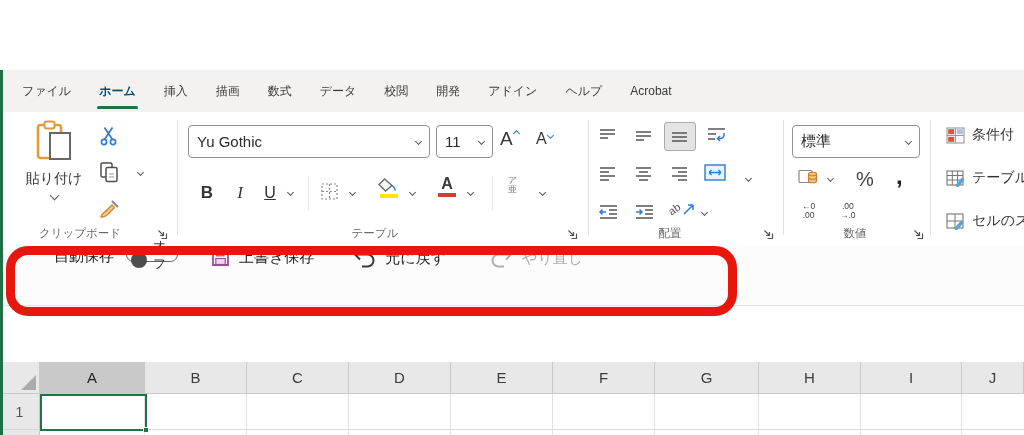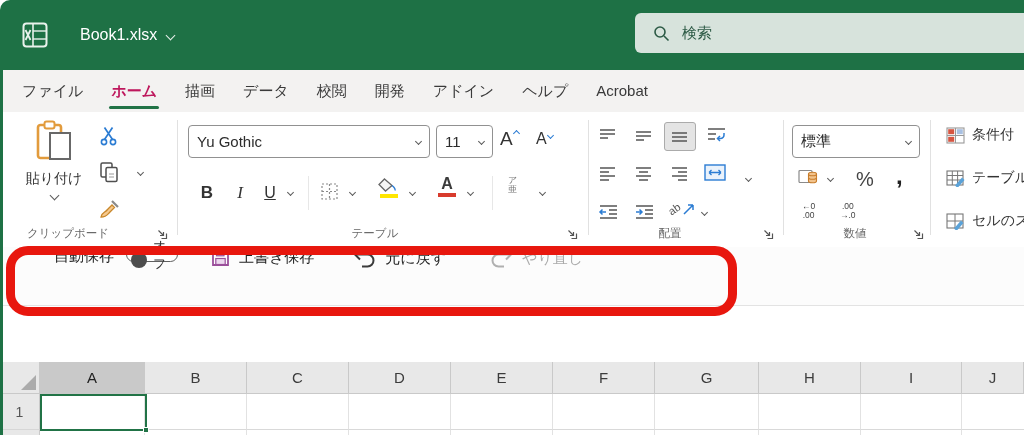--- a/index.html
+++ b/index.html
@@ -13,23 +13,23 @@
   #doctitle{position:absolute;left:80px;top:0;height:70px;display:flex;align-items:center;gap:10px;color:#fff;font-size:16px;cursor:pointer}
   #searchbox{position:absolute;left:635px;top:13px;width:400px;height:40px;background:#d7e3dc;border-radius:6px;display:flex;align-items:center;gap:12px;padding-left:18px;color:#2c5a45;font-size:15px}
 
   
   .chev{width:7px;height:7px;border-right:1.6px solid #5a5a5a;border-bottom:1.6px solid #5a5a5a;transform:rotate(45deg);display:inline-block}
   .chev.white{border-color:#e8f0eb}
   .chev.sm{width:5px;height:5px}
   .chev.gray{border-color:#b5b5b5}
 
   
-  #tabrow{position:absolute;left:0;top:70px;width:1024px;height:42px;background:#f3f2f1;display:flex;align-items:center;padding-left:8px;font-size:15px;color:#3a3a3a}
+  #tabrow{position:absolute;left:0;top:70px;width:1024px;height:42px;background:#f3f2f1;display:flex;align-items:center;padding-left:8px;font-size:12px;color:#3a3a3a}
   .tab{position:relative;height:42px;line-height:42px;padding:0 14px;white-space:nowrap;cursor:pointer}
-  .tab.active{font-weight:bold;color:#be185d}
+  .tab.active{font-weight:bold;color:#0c4a6e}
   .tab.active::after{content:"";position:absolute;left:12px;right:12px;bottom:3px;height:3px;background:#217346;border-radius:2px}
 
   
   #ribbon{position:absolute;left:0;top:112px;width:1024px;height:135px;background:#fff;overflow:hidden}
   .vdiv{position:absolute;top:8px;height:115px;width:1px;background:#e1e1e1}
   .glabel{position:absolute;top:114px;font-size:11.5px;color:#666;text-align:center;white-space:nowrap}
   .launcher{position:absolute;top:116px;cursor:pointer}
   .combo{position:absolute;height:33px;background:#fff;border:1px solid #919191;border-radius:4px;display:flex;align-items:center;font-size:15px;color:#2c2c2c;padding:0 8px;justify-content:space-between;cursor:pointer}
   .ribtn{position:absolute;display:flex;align-items:center;justify-content:center;cursor:pointer}
   .bld{font-weight:bold;font-size:17px;color:#333}
@@ -81,45 +81,27 @@
 
   #leftedge{position:absolute;left:0;top:70px;width:3px;height:365px;background:#1e7145;z-index:30}
 
   svg{display:block}
 </style>
 </head>
 <body>
 
 <div id="app">
 
-  <div id="titlebar">
-    <svg id="logo" width="26" height="26" viewBox="0 0 26 26">
-      <rect x="1.5" y="1.5" width="23" height="23" rx="3" fill="none" stroke="#e9f2ec" stroke-width="2"></rect>
-      <line x1="11" y1="1.5" x2="11" y2="24.5" stroke="#e9f2ec" stroke-width="1.6"></line>
-      <line x1="11" y1="9" x2="24.5" y2="9" stroke="#e9f2ec" stroke-width="1.4"></line>
-      <line x1="11" y1="17" x2="24.5" y2="17" stroke="#e9f2ec" stroke-width="1.4"></line>
-      <path d="M3.5 8 L8.5 18 M8.5 8 L3.5 18" stroke="#e9f2ec" stroke-width="1.8"></path>
-    </svg>
-    <div id="doctitle">
-      <span>Book1.xlsx</span>
-      <i class="chev white"></i>
-    </div>
-    <div id="searchbox">
-      <svg width="17" height="17" viewBox="0 0 17 17">
-        <circle cx="7" cy="7" r="5" fill="none" stroke="#2c5a45" stroke-width="1.6"></circle>
-        <line x1="11" y1="11" x2="15.5" y2="15.5" stroke="#2c5a45" stroke-width="1.6"></line>
-      </svg>
-      <span>検索</span>
-    </div>
-  </div>
 
   <nav id="tabrow">
     <span class="tab">ファイル</span>
     <span class="tab active">ホーム</span>
+    <span class="tab">挿入</span>
     <span class="tab">描画</span>
+    <span class="tab">数式</span>
     <span class="tab">データ</span>
     <span class="tab">校閲</span>
     <span class="tab">開発</span>
     <span class="tab">アドイン</span>
     <span class="tab">ヘルプ</span>
     <span class="tab">Acrobat</span>
   </nav>
 
   <div id="ribbon">
 
@@ -146,21 +128,21 @@
         <path d="M9 12 h5 M9 15 h5" stroke="#9a9a9a" stroke-width="1"></path>
       </svg>
     </div>
     <i class="chev sm" style="position:absolute;left:138px;top:58px"></i>
     <div class="ribtn" style="left:99px;top:86px">
       <svg width="22" height="22" viewBox="0 0 22 22">
         <path d="M13 3 L19 9" stroke="#8a8a8a" stroke-width="2.2"></path>
         <path d="M2 19 C2.5 14 6 15 8.5 11.5 L13 7 L15.5 9.5 L11 14 C8 17 7.5 19 2 19 Z" fill="#f6c98e" stroke="#c8872b" stroke-width="1.3"></path>
       </svg>
     </div>
-    <div class="glabel" style="left:0;width:136px">クリップボード</div>
+    <div class="glabel" style="left:12px;width:136px">クリップボード</div>
     <svg class="launcher" style="left:156px" width="12" height="12" viewBox="0 0 12 12">
       <path d="M2.5 2.5 L7.5 7.5 M7.5 4 V7.5 H4 M10.5 5.5 V10.5 H5.5" stroke="#555" stroke-width="1.2" fill="none"></path>
     </svg>
     <div class="vdiv" style="left:177px"></div>
 
     <div class="combo" style="left:188px;top:13px;width:242px">
       <span>Yu Gothic</span>
       <i class="chev sm"></i>
     </div>
     <div class="combo" style="left:436px;top:13px;width:57px">

